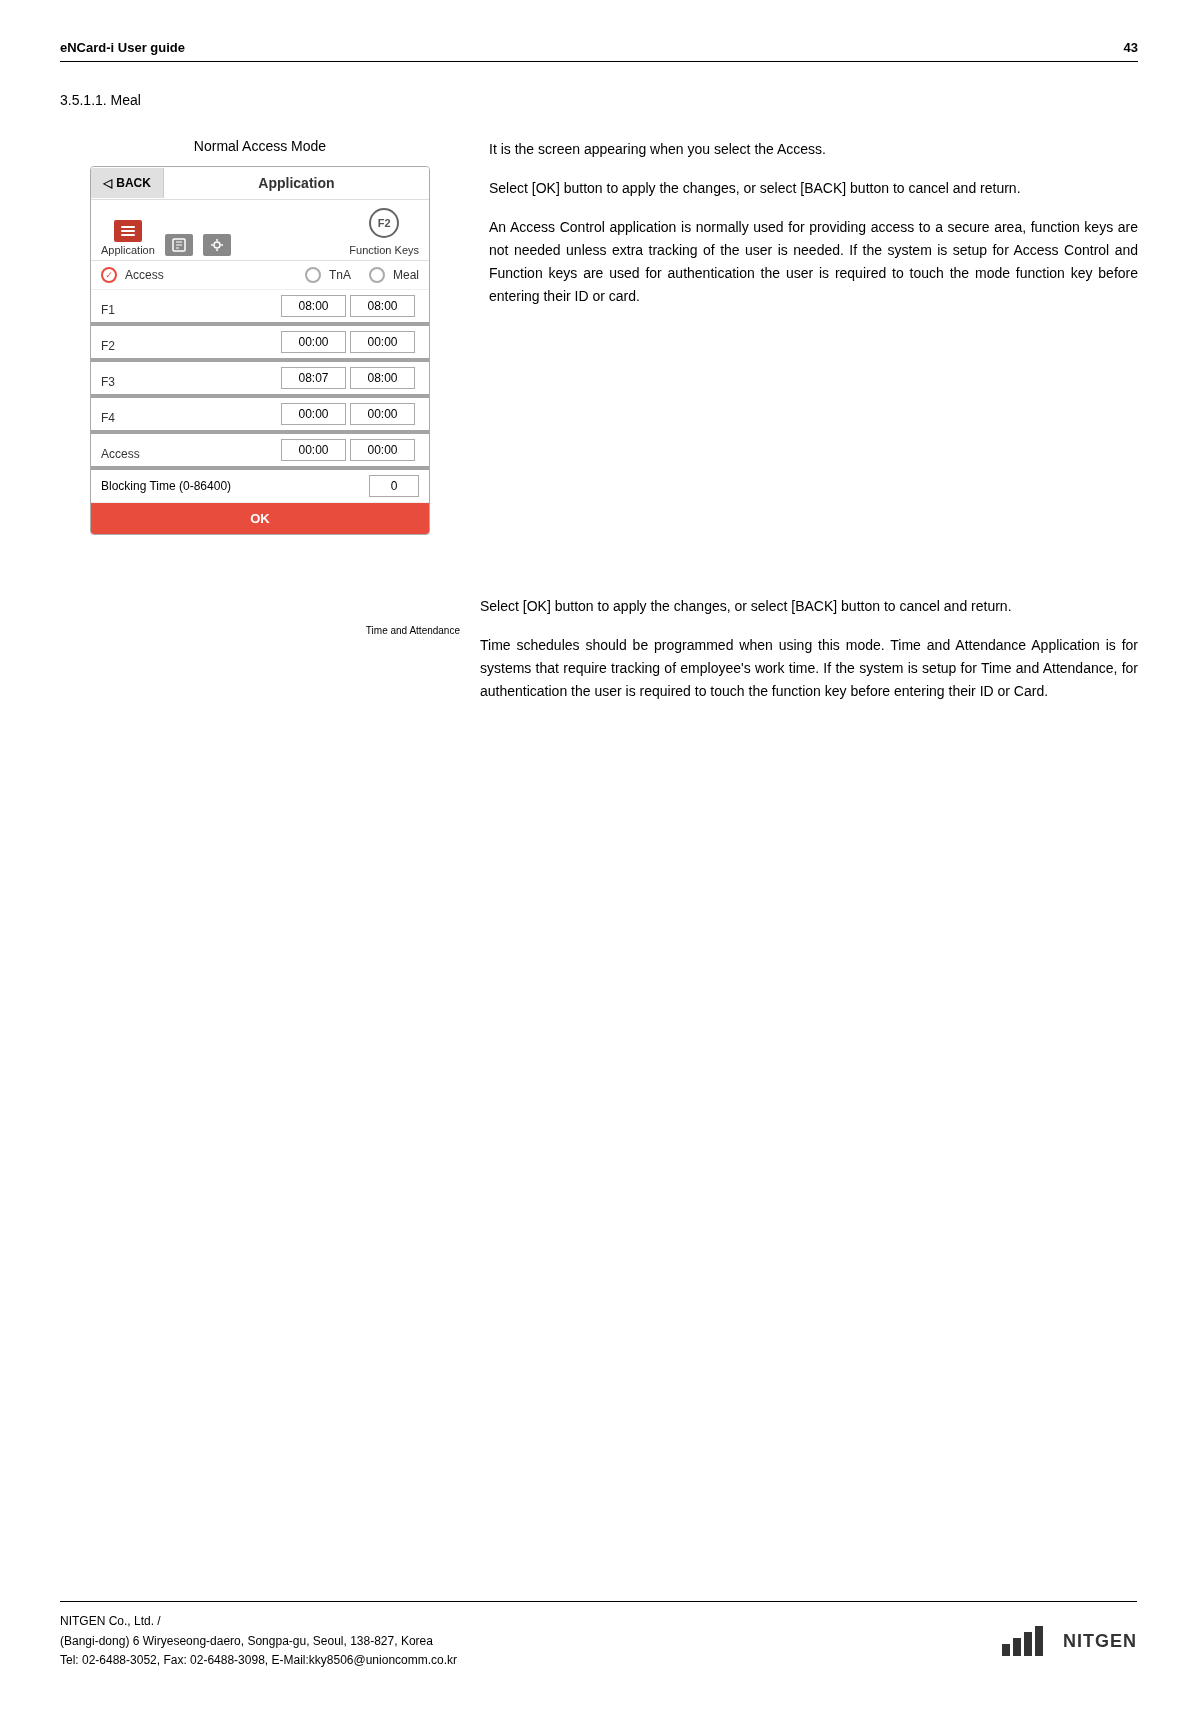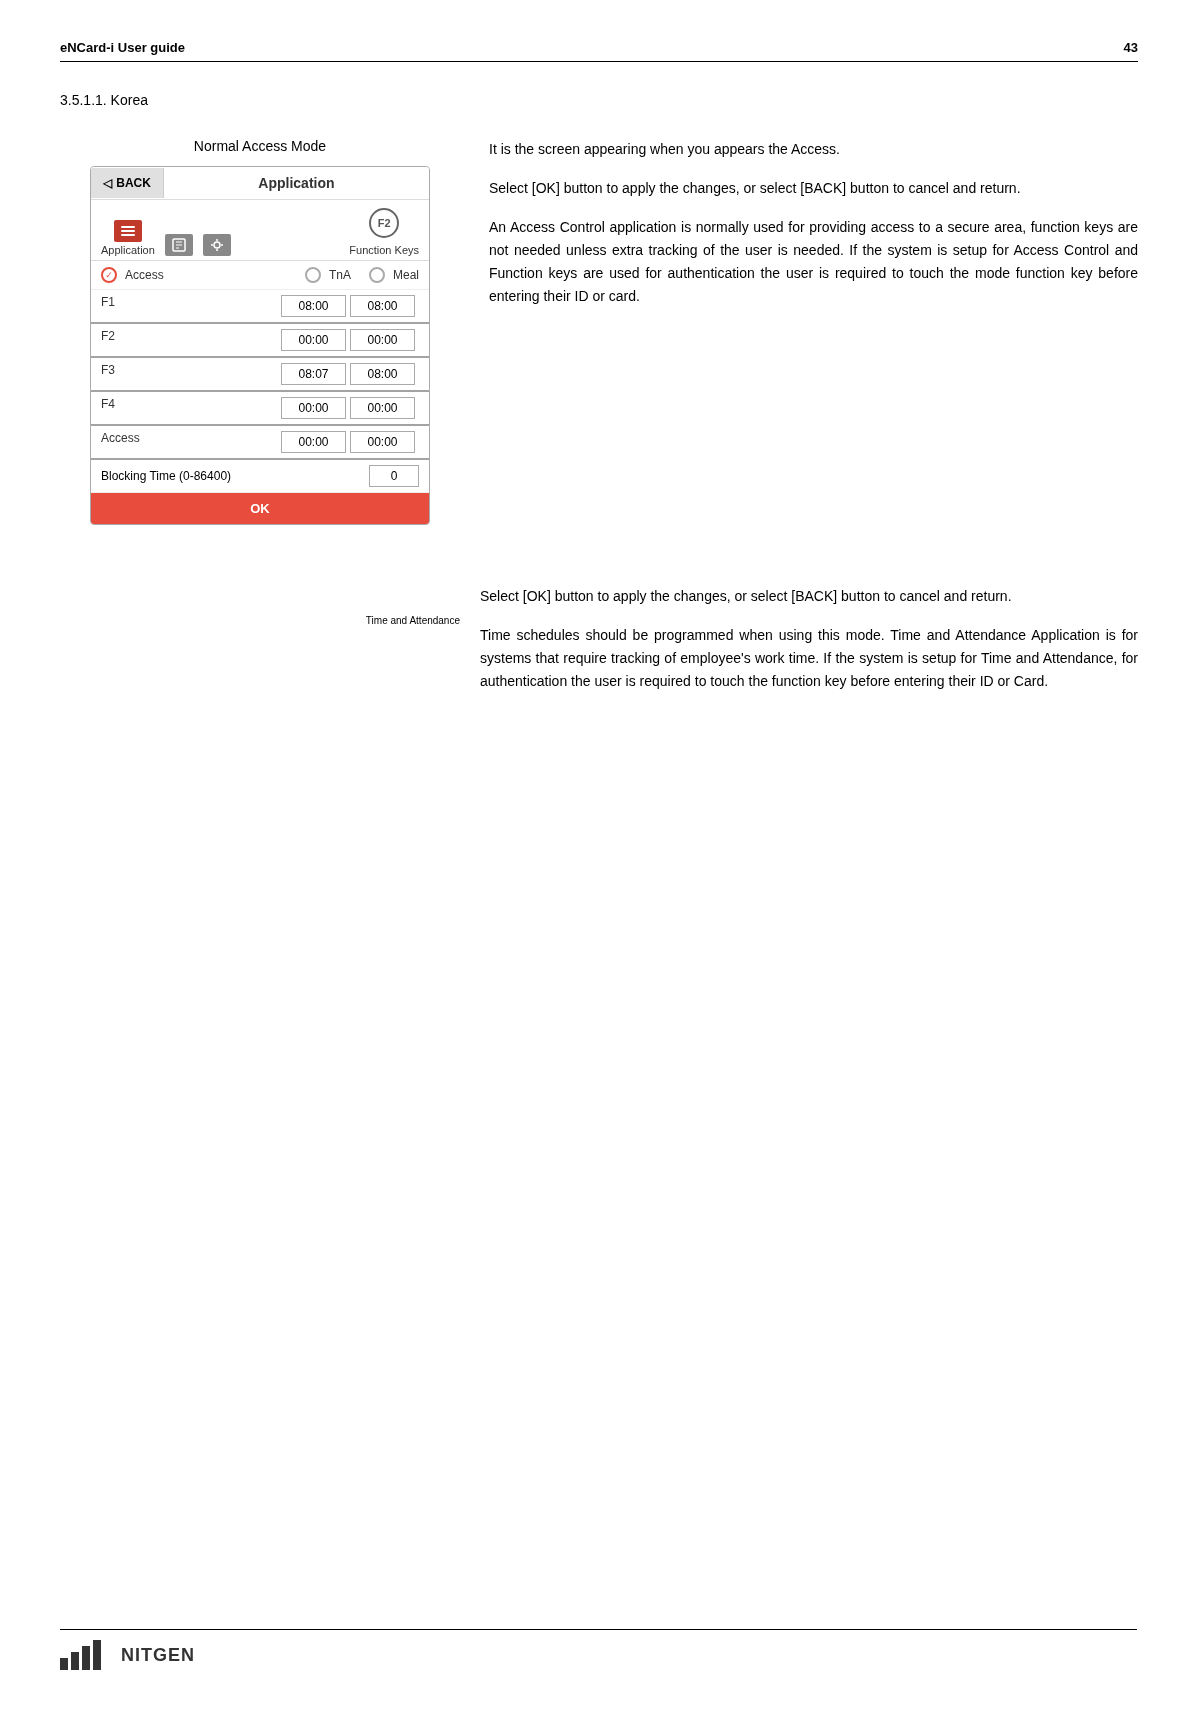--- a/index.html
+++ b/index.html
@@ -173,23 +173,23 @@
     }
     .radio-empty {
       width: 16px;
       height: 16px;
       border-radius: 50%;
       border: 2px solid #aaa;
     }
     .nav-label { font-size: 12px; color: #333; }
     .app-row {
       display: flex;
-      align-items: flex-start;
+      align-items: flex-end;
       padding: 5px 10px;
-      border-bottom: 2px solid #a3a3a3;
+      border-bottom: 4px solid #a3a3a3;
       font-size: 12px;
     }
     .app-row-label {
       width: 50px;
       font-size: 12px;
       color: #333;
     }
     .time-input {
       border: 1px solid #aaa;
       padding: 3px 6px;
@@ -290,21 +290,21 @@
 
 <div class="page">
 
   <div class="header">
     <span class="header-title">eNCard-i User guide</span>
     <span class="header-page">43</span>
   </div>
 
 
 
-  <div class="subsection-title">3.5.1.1. Korea</div>
+  <div class="subsection-title">3.5.1.1. Meal</div>
 
   <div class="modes-section">
 
     <div class="left-column">
       <div class="mode-label">Normal Access Mode</div>
 
       <div class="app-ui">
 
         <div class="app-header">
           <div class="back-btn">
@@ -402,37 +402,42 @@
         <div class="blocking-row">
           <span class="blocking-label">Blocking Time (0-86400)</span>
           <input class="blocking-input" value="0" readonly="" style="">
         </div>
 
         <div class="ok-btn">OK</div>
       </div>
     </div>
 
     <div class="right-column">
-      <p class="right-para">It is the screen appearing when you appears the Access.</p>
+      <p class="right-para">It is the screen appearing when you select the Access.</p>
       <p class="right-para">Select [OK] button to apply the changes, or select [BACK] button to cancel and return.</p>
       <p class="right-para">An Access Control application is normally used for providing access to a secure area, function keys are not needed unless extra tracking of the user is needed. If the system is setup for Access Control and Function keys are used for authentication the user is required to touch the mode function key before entering their ID or card.</p>
     </div>
   </div>
 
   <div class="ta-section">
     <div class="ta-left">
       <div class="ta-label">Time and Attendance</div>
     </div>
     <div class="ta-right">
       <p class="right-para">Select [OK] button to apply the changes, or select [BACK] button to cancel and return.</p>
       <p class="right-para">Time schedules should be programmed when using this mode. Time and Attendance Application is for systems that require tracking of employee's work time. If the system is setup for Time and Attendance, for authentication the user is required to touch the function key before entering their ID or Card.</p>
     </div>
   </div>
 
   <div class="footer">
+    <div class="footer-text">
+      <div>NITGEN Co., Ltd.  /</div>
+      <div>(Bangi-dong) 6 Wiryeseong-daero, Songpa-gu, Seoul, 138-827, Korea</div>
+      <div>Tel: 02-6488-3052, Fax: 02-6488-3098, E-Mail:kky8506@unioncomm.co.kr</div>
+    </div>
     <div class="footer-logo">
       <div class="nitgen-bars">
         <div class="nitgen-bar" style="height:12px;"></div>
         <div class="nitgen-bar" style="height:18px;"></div>
         <div class="nitgen-bar" style="height:24px;"></div>
         <div class="nitgen-bar" style="height:30px;"></div>
       </div>
       <div class="nitgen-text">NITGEN</div>
     </div>
   </div>

